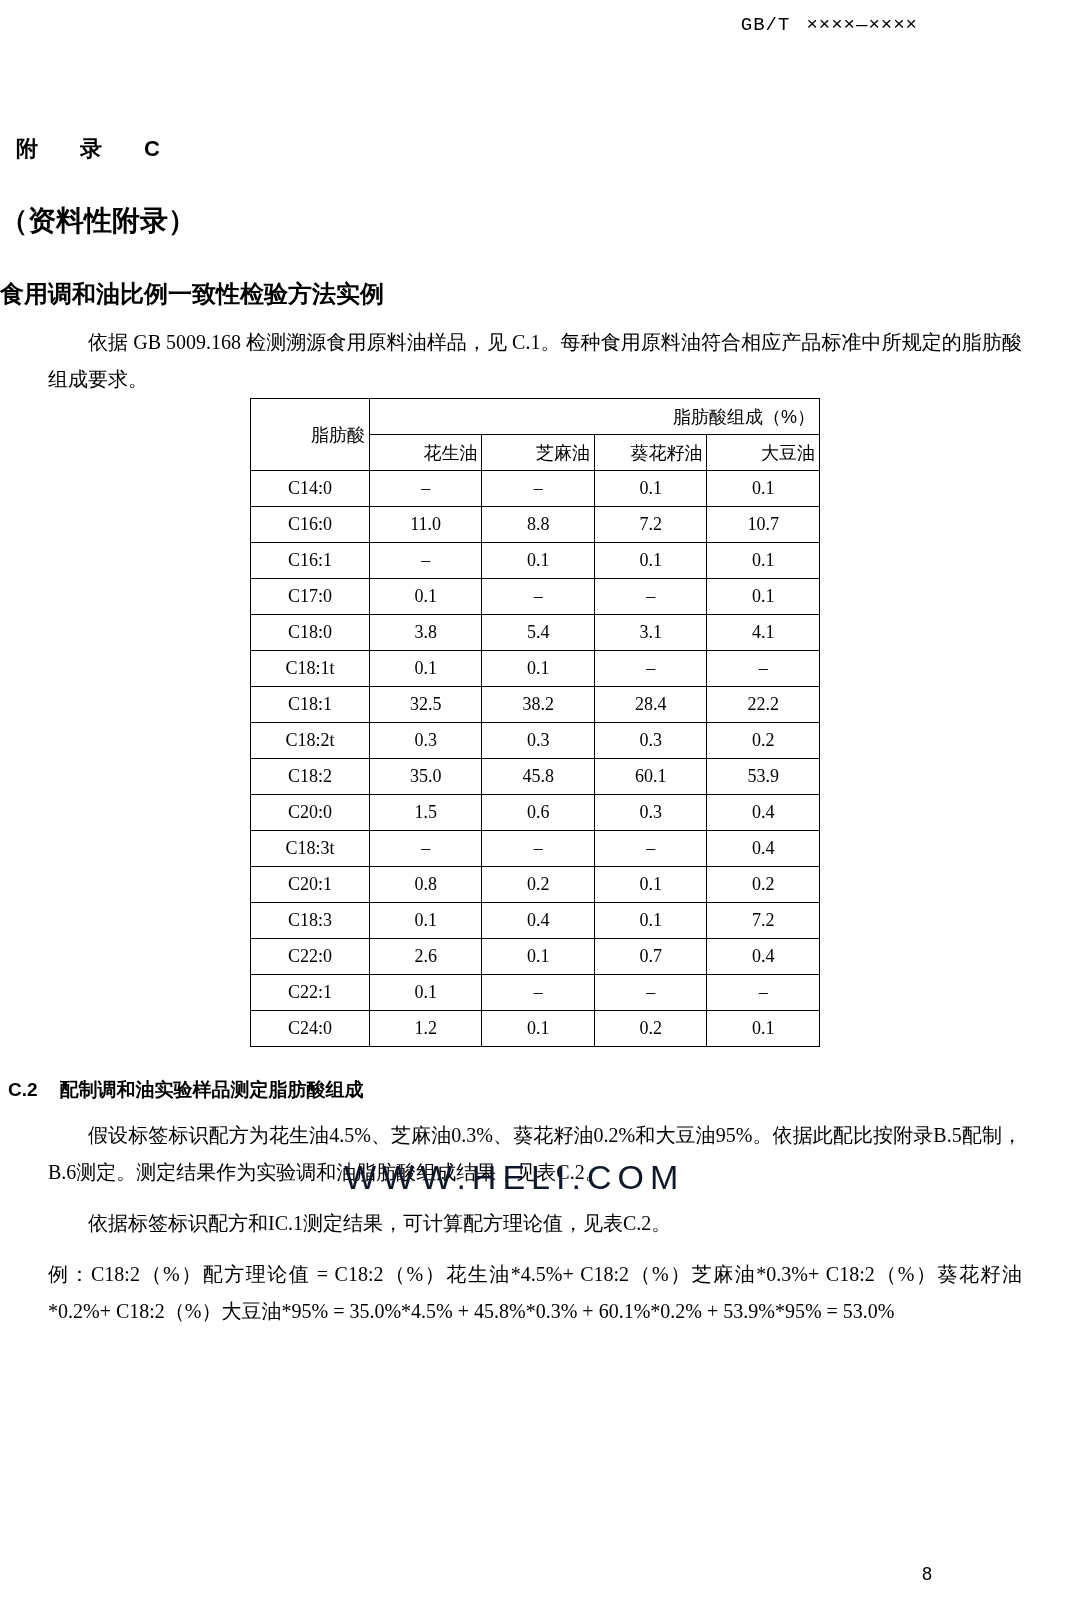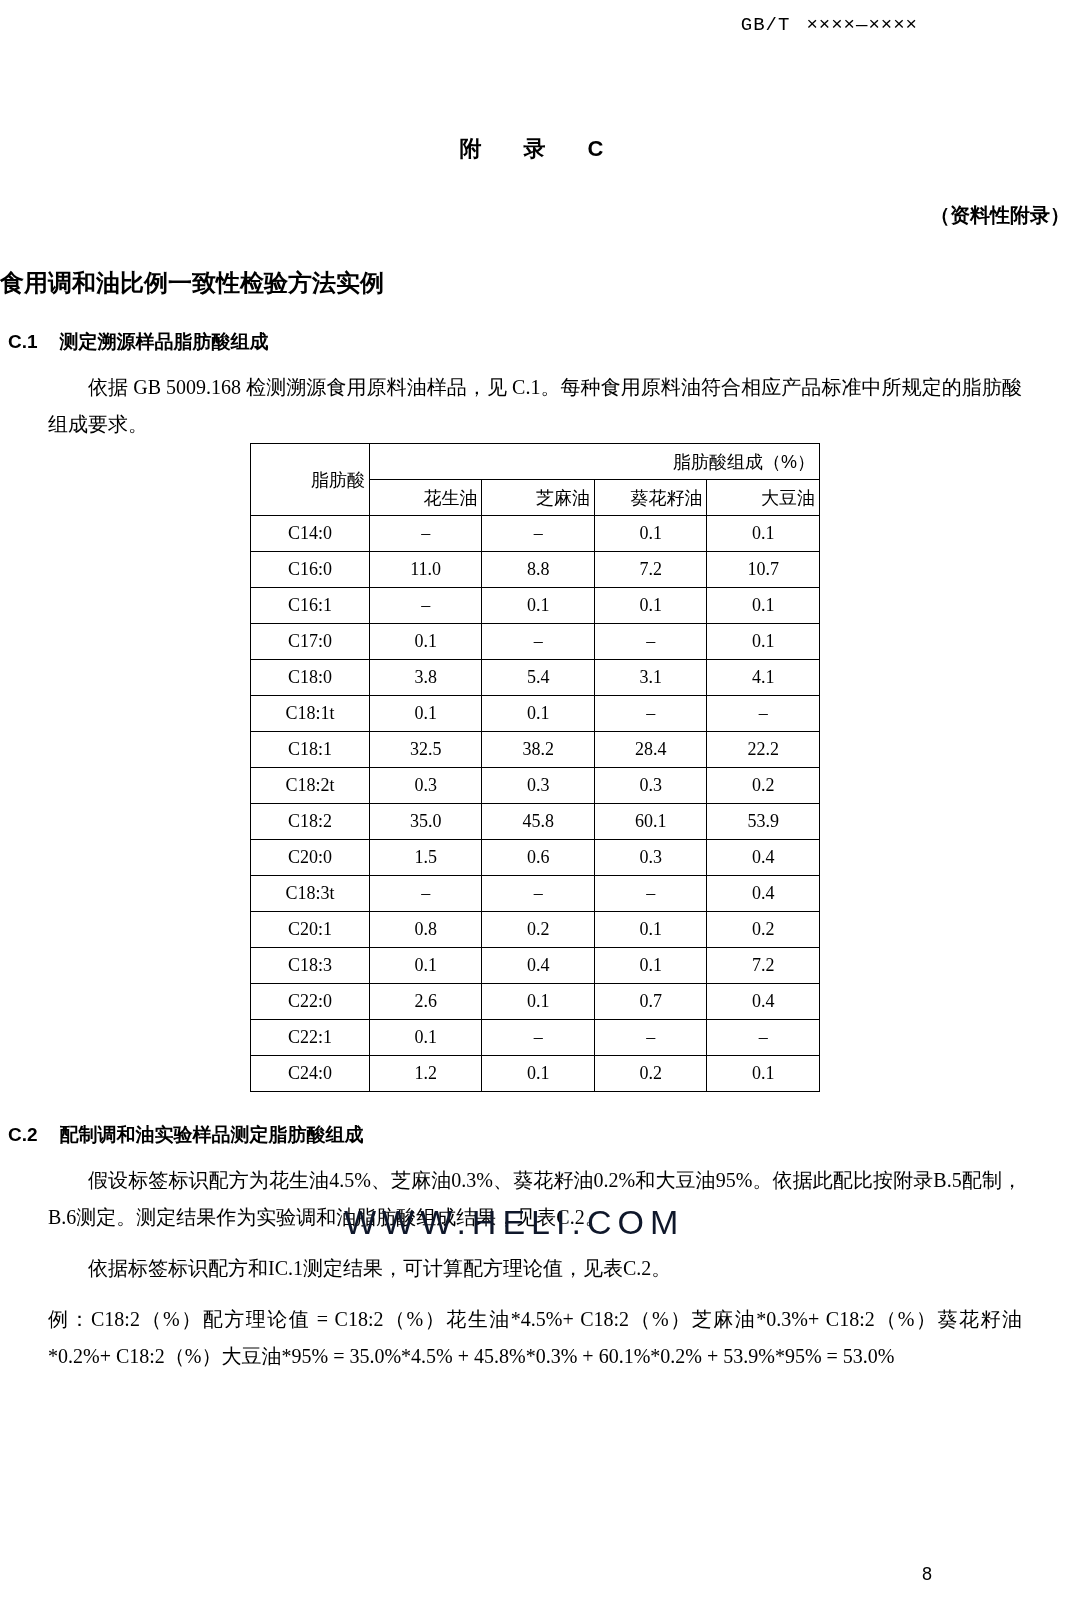--- a/index.html
+++ b/index.html
@@ -34,31 +34,31 @@
   .header .gbt {
     margin-right: 16px;
   }
   .content {
     position: absolute;
     top: 110px;
     left: 0;
     width: 1070px;
   }
   .appendix-title {
-    text-align: center;
+    text-align: left;
     font-family: "Liberation Sans", "DejaVu Sans", sans-serif;
     font-size: 22px;
     font-weight: bold;
     letter-spacing: 10px;
-    margin: 24px 0 0 3px;
+    margin: 24px 0 0 16px;
   }
   .appendix-type {
-    text-align: right;
-    font-family: "Liberation Sans", "DejaVu Sans", sans-serif;
-    font-size: 20px;
+    text-align: left;
+    font-family: "Liberation Sans", "DejaVu Sans", sans-serif;
+    font-size: 28px;
     font-weight: bold;
     margin: 38px 0 0 0;
   }
   .doc-title {
     text-align: left;
     font-family: "Liberation Sans", "DejaVu Sans", sans-serif;
     font-size: 24px;
     font-weight: bold;
     margin: 38px 0 0 0;
   }
@@ -159,23 +159,20 @@
   <div class="header">
     <span class="gbt">GB/T</span><span>××××—××××</span>
   </div>
 
   <div class="content">
 
     <div class="appendix-title">附　录　C</div>
     <div class="appendix-type">（资料性附录）</div>
     <div class="doc-title">食用调和油比例一致性检验方法实例</div>
 
-    <div class="section-head">
-      <span class="num">C.1</span><span>测定溯源样品脂肪酸组成</span>
-    </div>
     <div class="para indent">依据 GB 5009.168 检测溯源食用原料油样品，见 C.1。每种食用原料油符合相应产品标准中所规定的脂肪酸组成要求。</div>
 
 
     <div class="table-wrap">
       <div class="watermark">WWW.HELI.COM</div>
       <table class="fa-table">
         <thead>
           <tr>
             <th class="hdr-cn outer" rowspan="2">脂肪酸</th>
             <th class="hdr-cn" colspan="4">脂肪酸组成（%）</th>

